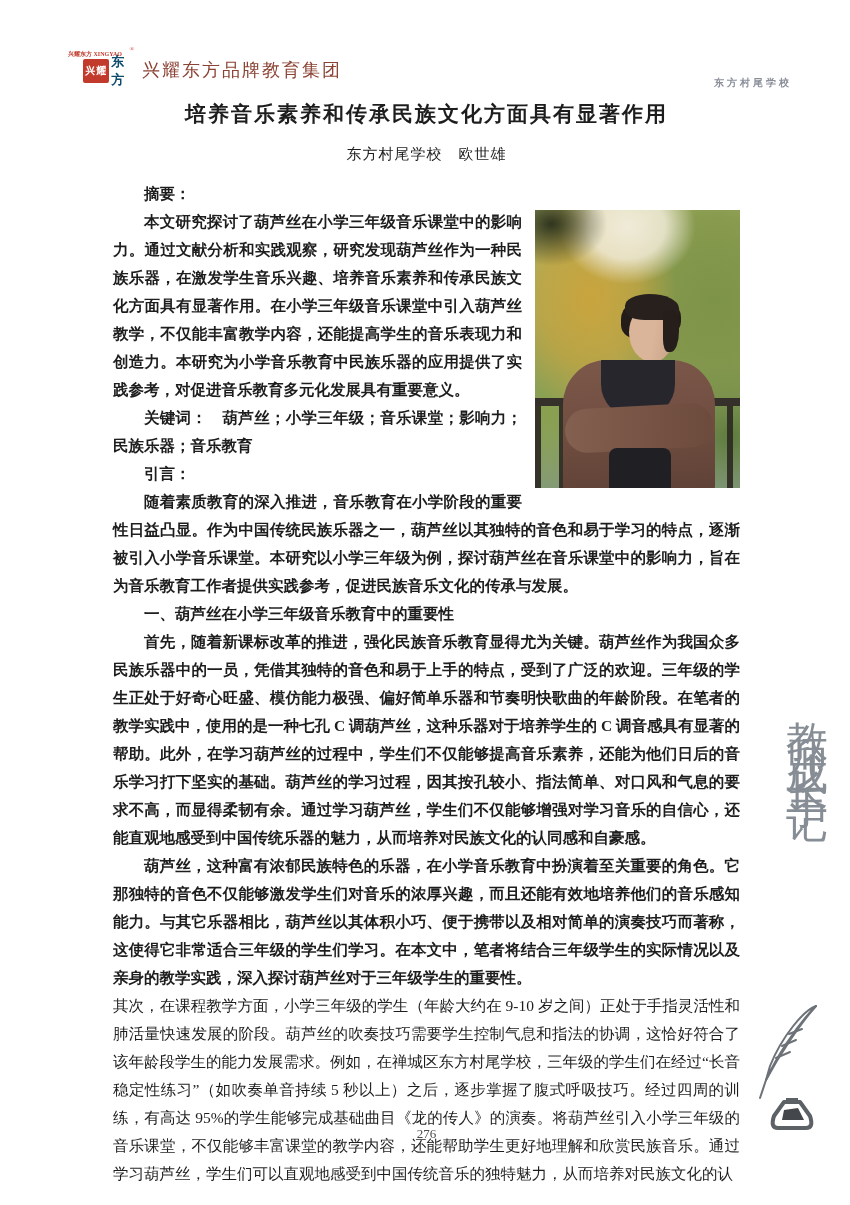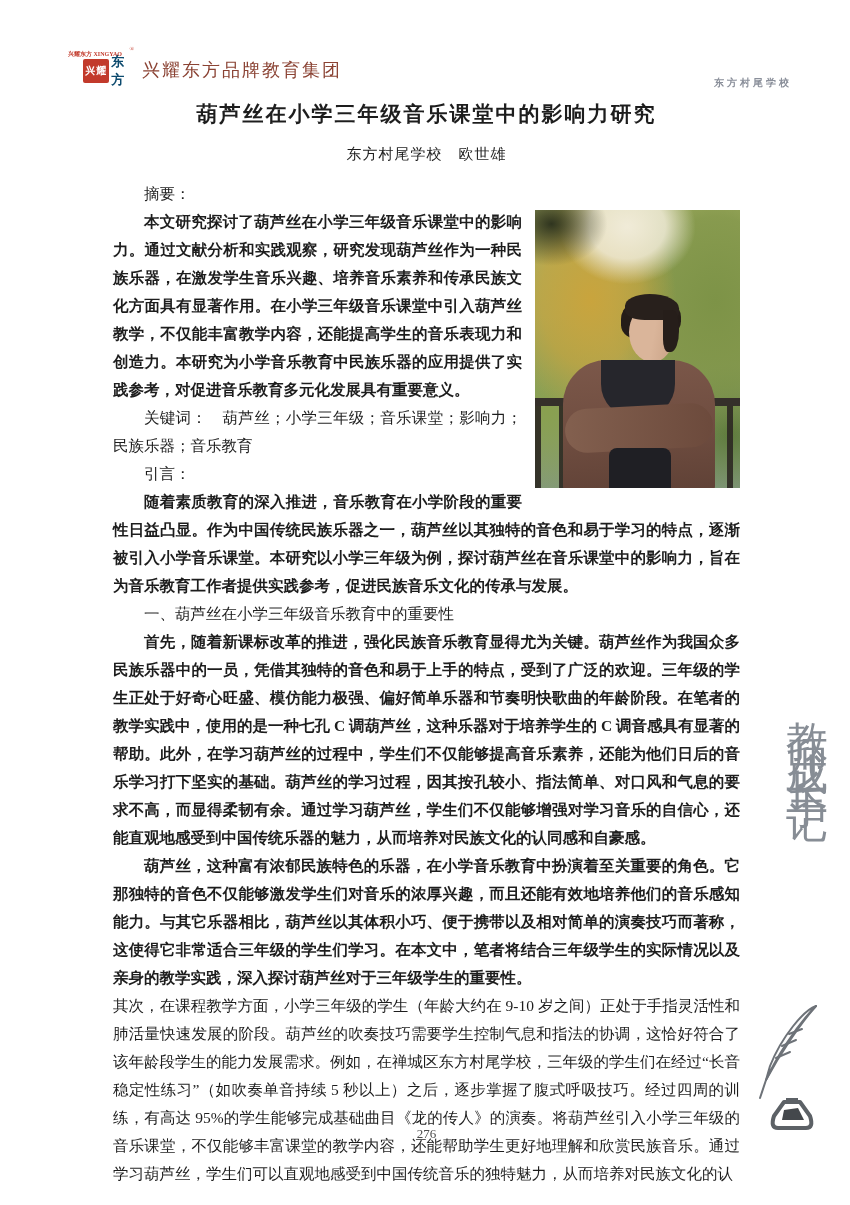--- a/index.html
+++ b/index.html
@@ -50,21 +50,21 @@
     position:absolute;top:145px;left:113px;width:627px;
     text-align:center;font-size:15px;letter-spacing:1px;
   }
   
   .main{
     position:absolute;top:180px;left:113px;width:627px;
     font-size:15.5px;line-height:28px;text-align:justify;
   }
   .main p{margin:0;}
   .indent{text-indent:2em;font-weight:bold;}
-  .bold{font-weight:normal;}
+  .bold{font-weight:bold;}
   .kw-gap{padding-left:1em;}
   
   .photo{
     float:right;width:205px;height:278px;margin:2px 0 6px 13px;
     position:relative;overflow:hidden;
     background:
       radial-gradient(ellipse 80px 60px at 8% 5%, rgba(40,46,28,.95), rgba(40,46,28,0) 70%),
       radial-gradient(ellipse 95px 80px at 45% 6%, #f0ebd8 0%, rgba(240,235,216,.85) 40%, rgba(240,235,216,0) 72%),
       radial-gradient(ellipse 110px 150px at 27% 32%, #c9a43d 0%, rgba(201,164,61,.65) 45%, rgba(201,164,61,0) 78%),
       radial-gradient(ellipse 130px 170px at 88% 33%, #7d9347 0%, rgba(125,147,71,.75) 50%, rgba(125,147,71,0) 82%),
@@ -142,21 +142,21 @@
           <div class="seal-box">兴耀</div>
           <div class="seal-side">东方</div>
         </div>
         <div class="reg">®</div>
       </div>
       <div class="brand-text">兴耀东方品牌教育集团</div>
     </div>
     <div class="school-name">东方村尾学校</div>
   </div>
 
-  <div class="title">葫芦丝在小学三年级音乐课堂中的影响力研究</div>
+  <div class="title">培养音乐素养和传承民族文化方面具有显著作用</div>
   <div class="byline">东方村尾学校　欧世雄</div>
 
   <div class="main">
     <p class="bold indent">摘要：</p>
 
     <div class="photo" title="author-photo: young man with crossed arms, brown jacket, standing before autumn trees and a dark railing">
       <div class="railing"></div>
       <div class="person-hair"></div>
       <div class="person-head"></div>
       <div class="person-hair-front"></div>

